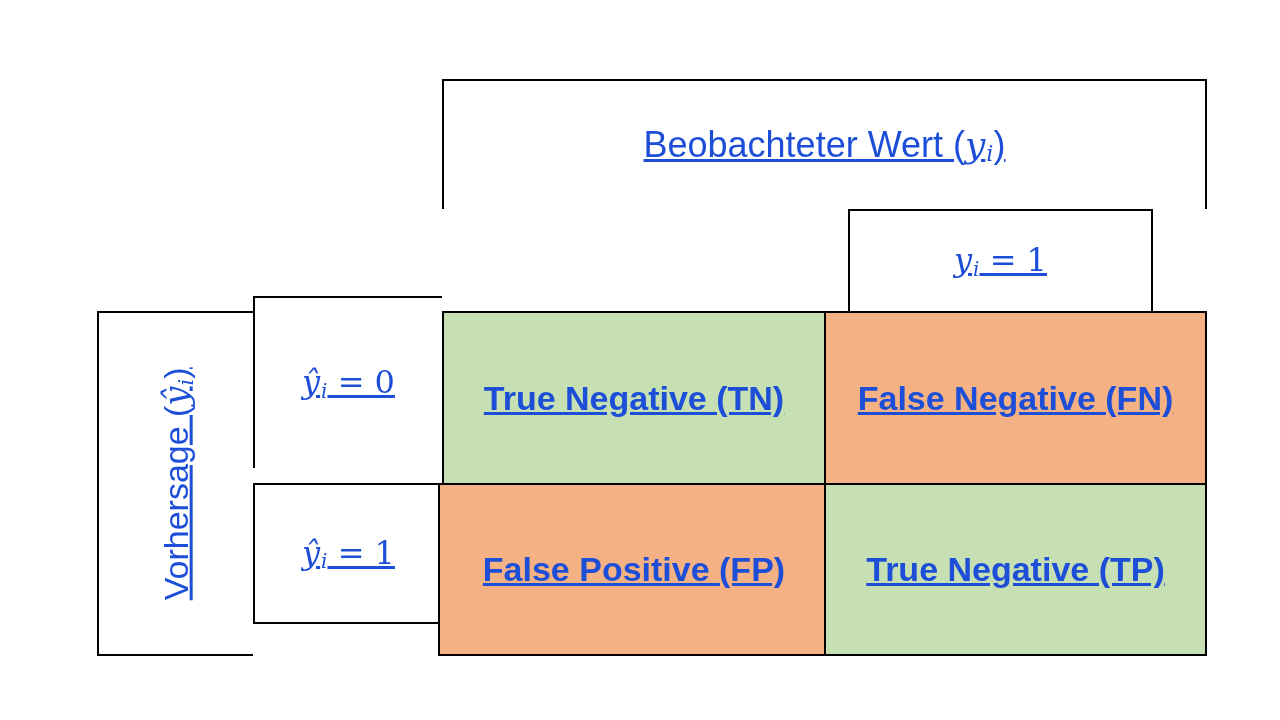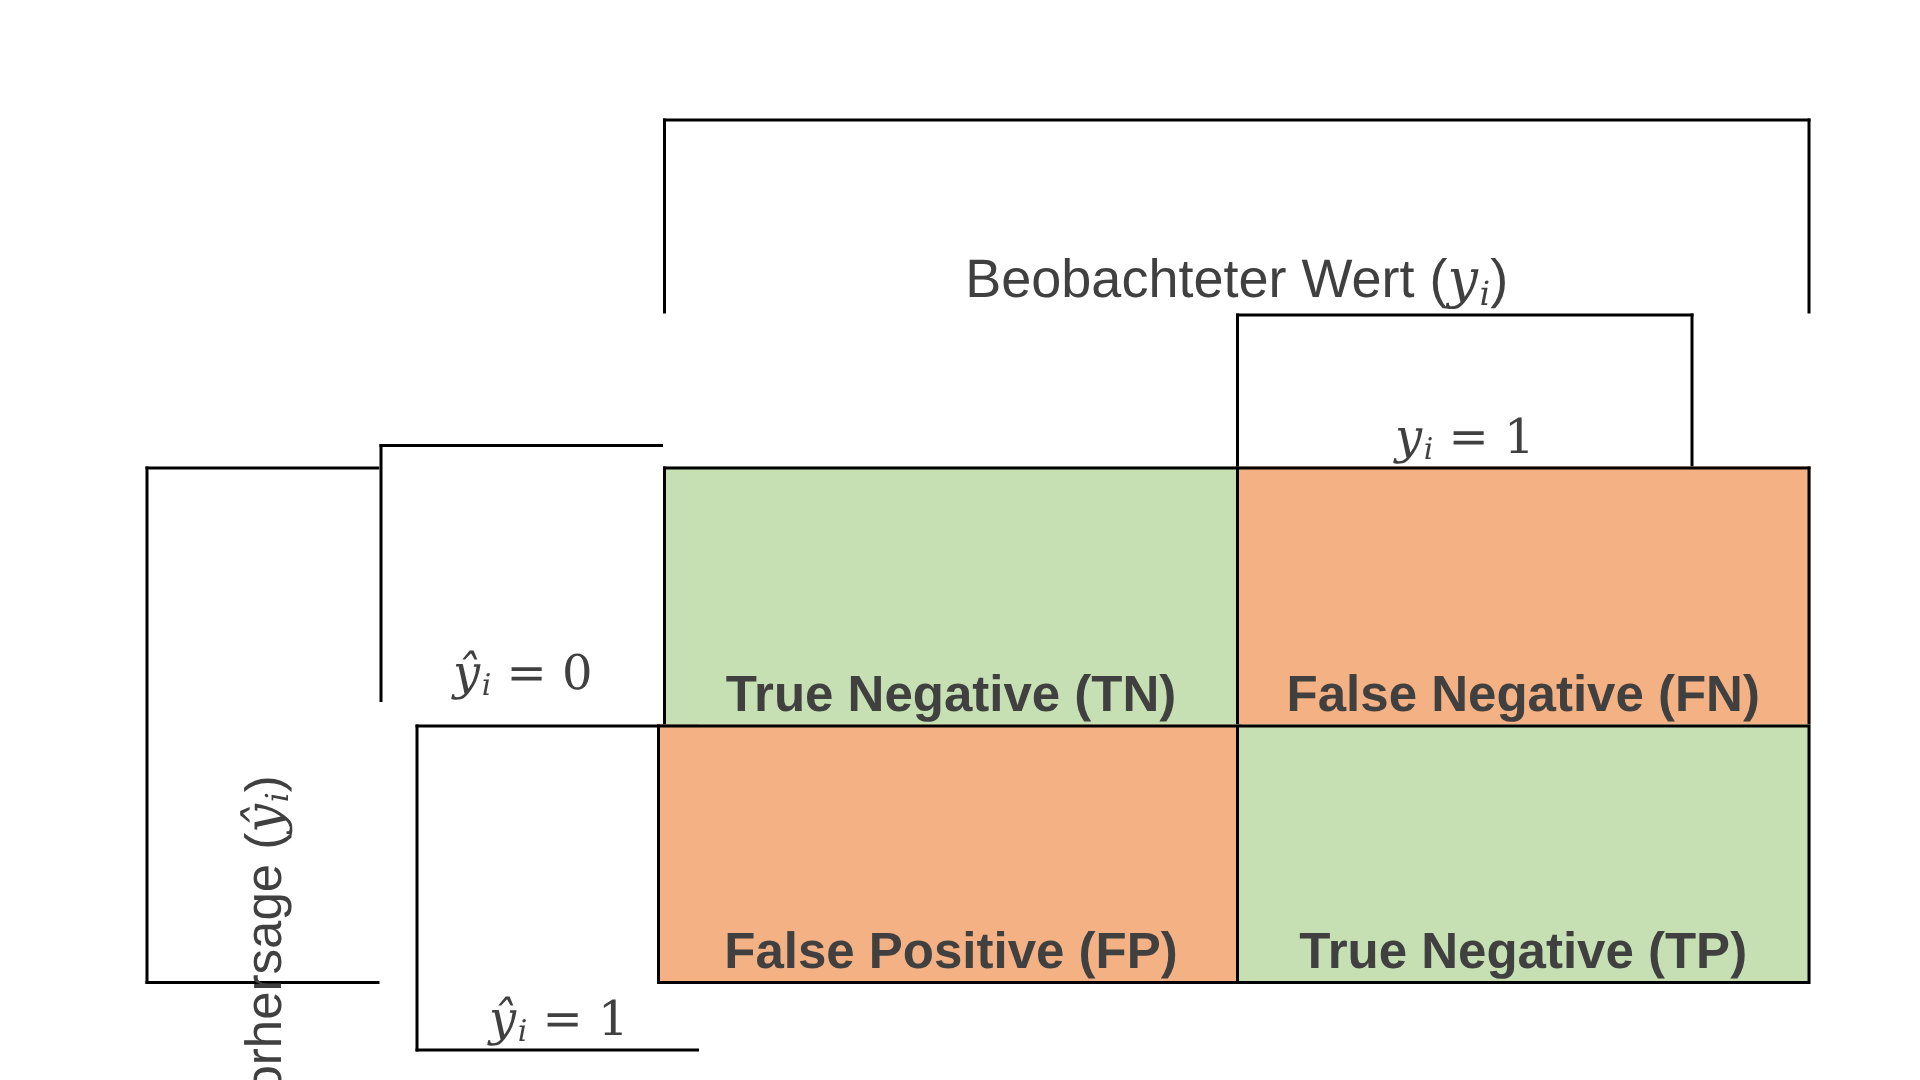--- a/index.html
+++ b/index.html
@@ -13,37 +13,38 @@
     width: 1280px;
     height: 720px;
     background: #ffffff;
     overflow: hidden;
   }
   .cell {
     position: absolute;
     box-sizing: border-box;
     background: #ffffff;
     display: flex;
-    align-items: flex-end;
+    align-items: center;
     justify-content: center;
-    color: #404040;
+    color: #1d4ed8;
+    text-decoration: underline;
   }
   
   .bt { border-top: 2px solid #000; }
   .bl { border-left: 2px solid #000; }
   .br { border-right: 2px solid #000; }
   .bb { border-bottom: 2px solid #000; }
 
   
   #obs-title  { left: 442px; top:  79px; width: 765px; height: 130px; }
   #obs-col-0  { left: 442px; top: 209px; width: 382px; height: 102px; }
-  #obs-col-1  { left: 824px; top: 209px; width: 305px; height: 102px; }
+  #obs-col-1  { left: 848px; top: 209px; width: 305px; height: 102px; }
   #pred-title { left:  97px; top: 311px; width: 156px; height: 345px; }
   #pred-row-0 { left: 253px; top: 296px; width: 189px; height: 172px; }
-  #pred-row-1 { left: 253px; top: 483px; width: 189px; height: 218px; margin-left: 24px; }
+  #pred-row-1 { left: 253px; top: 483px; width: 189px; height: 141px; }
   #cell-tn    { left: 442px; top: 311px; width: 382px; height: 172px; }
   #cell-fn    { left: 824px; top: 311px; width: 383px; height: 172px; }
   #cell-fp    { left: 438px; top: 483px; width: 390px; height: 173px; }
   #cell-tp    { left: 824px; top: 483px; width: 383px; height: 173px; }
 
   
   .obs-title-text {
     font-size: 36px;
     white-space: nowrap;
   }

